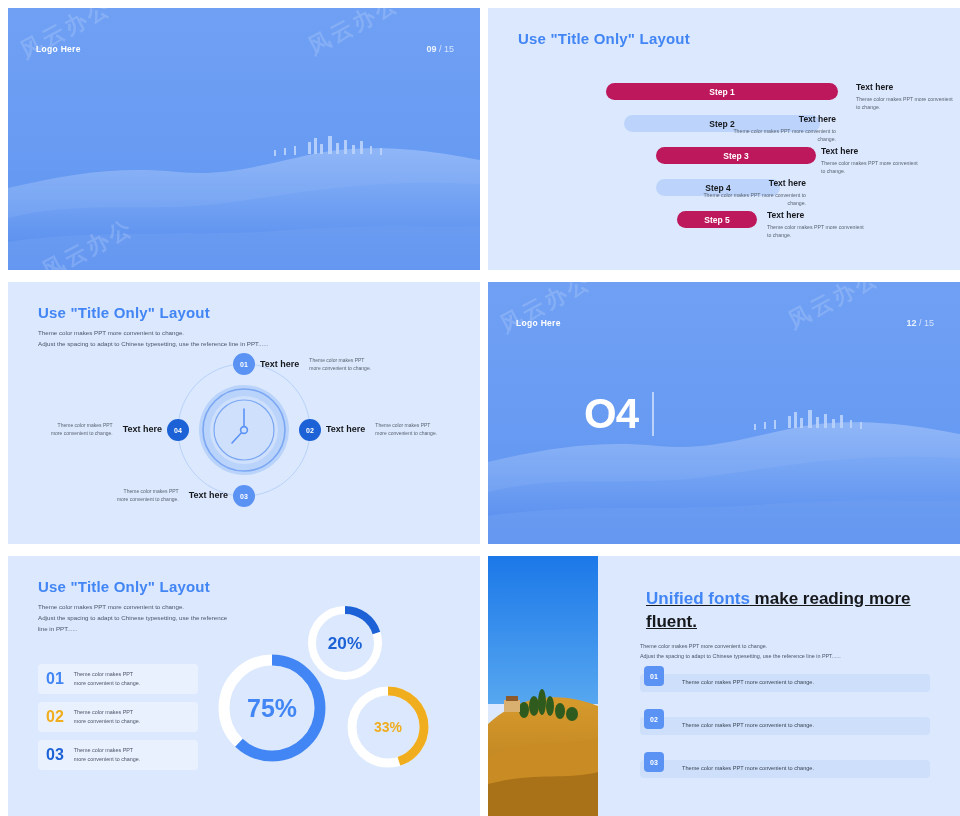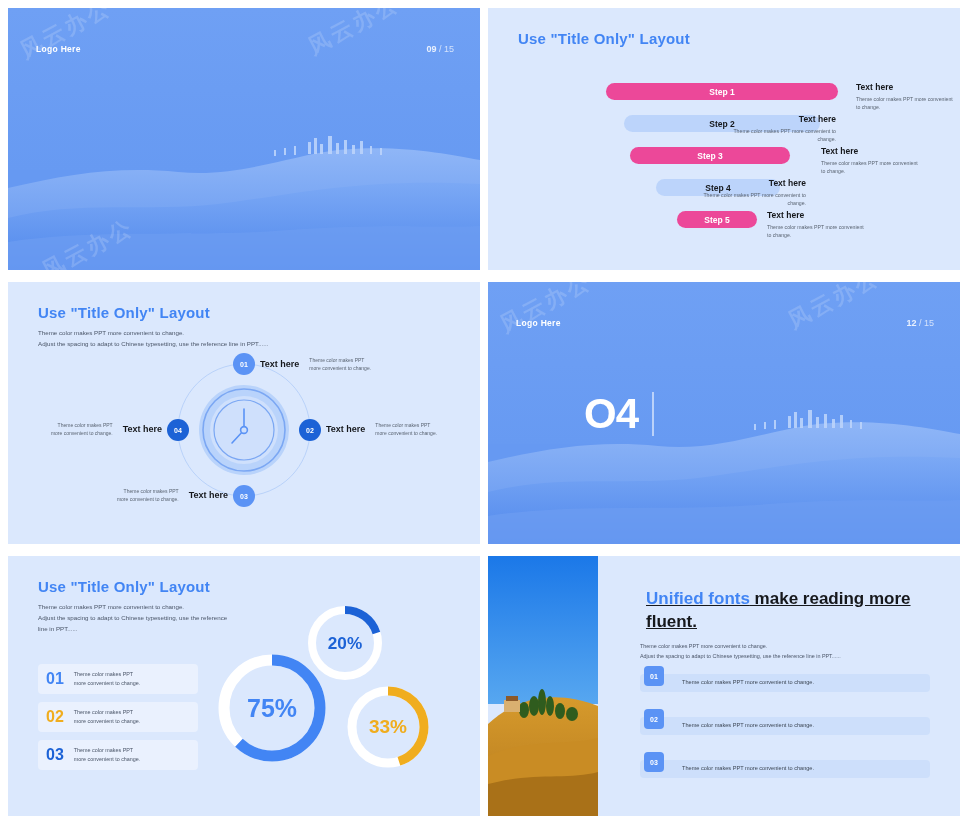--- a/index.html
+++ b/index.html
@@ -65,21 +65,21 @@
     position: absolute; left: 30px; top: 46px;
     color: #4a5568; font-size: 6.2px; line-height: 1.75; font-weight: 400;
   }
 
   
   .step {
     position: absolute; height: 17px; border-radius: 9px;
     display: flex; align-items: center; justify-content: center;
     font-size: 8.5px; font-weight: 700;
   }
-  .step.on { background: #ec4899; color: #ffffff; }
+  .step.on { background: #be185d; color: #ffffff; }
   .step.off { background: #bcd4fb; color: #16181c; }
   .sblock { position: absolute; }
   .sblock .sh { font-size: 8.5px; font-weight: 700; color: #16181c; }
   .sblock .sp {
     font-size: 5.2px; color: #5a6472; line-height: 1.6; margin-top: 3px;
   }
   .sblock.right { text-align: left; }
   .sblock.left  { text-align: right; }
 
   
@@ -183,21 +183,21 @@
       <span>09</span>
       <span class="tot">/ 15</span>
     </div>
   </div>
 
   <div class="slide">
     <div class="ctitle">Use "Title Only" Layout</div>
     <div id="funnel-steps">
         <div class="step on" style="left: 118px; top: 75px; width: 232px;">Step 1</div>
         <div class="step off" style="left: 136px; top: 107px; width: 196px;">Step 2</div>
-        <div class="step on" style="left: 142px; top: 139px; width: 160px;">Step 3</div>
+        <div class="step on" style="left: 168px; top: 139px; width: 160px;">Step 3</div>
         <div class="step off" style="left: 168px; top: 171px; width: 124px;">Step 4</div>
         <div class="step on" style="left: 189px; top: 203px; width: 80px;">Step 5</div>
       </div>
     <div id="funnel-callouts">
         <div class="sblock right" style="top: 74px; left: 368px; width: 100px;">
           <div class="sh">Text here</div>
           <div class="sp">Theme color makes PPT more convenient to change.</div>
         </div>
         <div class="sblock left" style="top: 106px; right: 124px; width: 110px;">
           <div class="sh">Text here</div>
@@ -334,21 +334,21 @@
             <circle cx="43" cy="43" r="33" fill="none" stroke="#ffffff" stroke-width="8"></circle>
             <circle cx="43" cy="43" r="33" fill="none" stroke="#1c62d6" stroke-width="8" stroke-dasharray="41.469023027385276 207.34511513692635" transform="rotate(-90 43 43)"></circle>
           </svg><div class="val" style="color: rgb(28, 98, 214); font-size: 17.16px;">20%</div></div>
         <div class="donut" style="left: 203px; top: 91px; width: 122px; height: 122px;"><svg viewBox="0 0 122 122" width="122" height="122">
             <circle cx="61" cy="61" r="48" fill="none" stroke="#ffffff" stroke-width="11"></circle>
             <circle cx="61" cy="61" r="48" fill="none" stroke="#4285f4" stroke-width="11" stroke-dasharray="186.98759474166448 301.59289474462014" transform="rotate(-90 61 61)"></circle>
           </svg><div class="val" style="color: rgb(66, 133, 244); font-size: 24.96px;">75%</div></div>
         <div class="donut" style="left: 333px; top: 124px; width: 94px; height: 94px;"><svg viewBox="0 0 94 94" width="94" height="94">
             <circle cx="47" cy="47" r="36" fill="none" stroke="#ffffff" stroke-width="9"></circle>
             <circle cx="47" cy="47" r="36" fill="none" stroke="#f0ad1e" stroke-width="9" stroke-dasharray="101.7876019763093 226.1946710584651" transform="rotate(-90 47 47)"></circle>
-          </svg><div class="val" style="color: rgb(240, 173, 30); font-size: 19px;">33%</div></div>
+          </svg><div class="val" style="color: rgb(240, 173, 30); font-size: 14px;">33%</div></div>
       </div>
   </div>
 
   <div class="slide">
     <div class="photo">
       <svg viewBox="0 0 110 262" preserveAspectRatio="none">
         <defs>
           <linearGradient id="p-sky" x1="0" y1="0" x2="0" y2="1">
             <stop offset="0%" stop-color="#1b78e8"></stop>
               <stop offset="100%" stop-color="#57a7f0"></stop>

